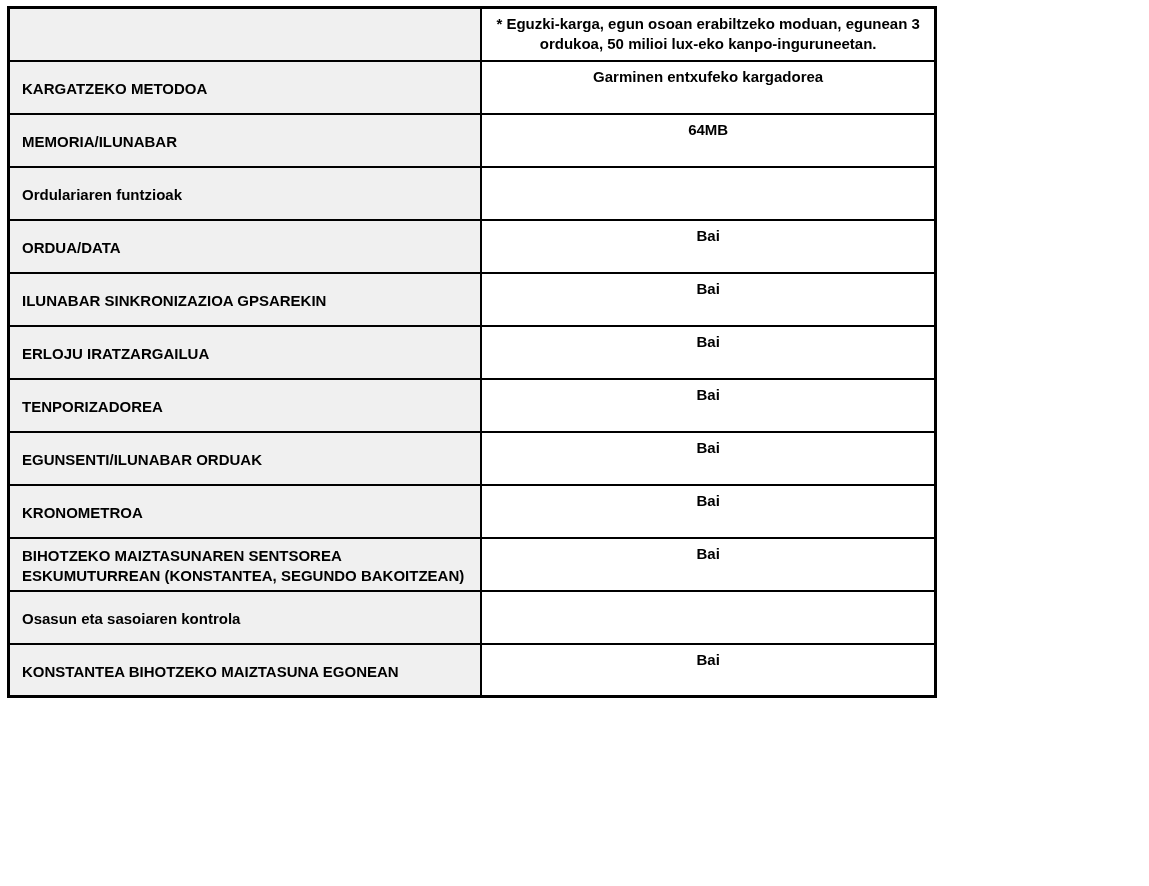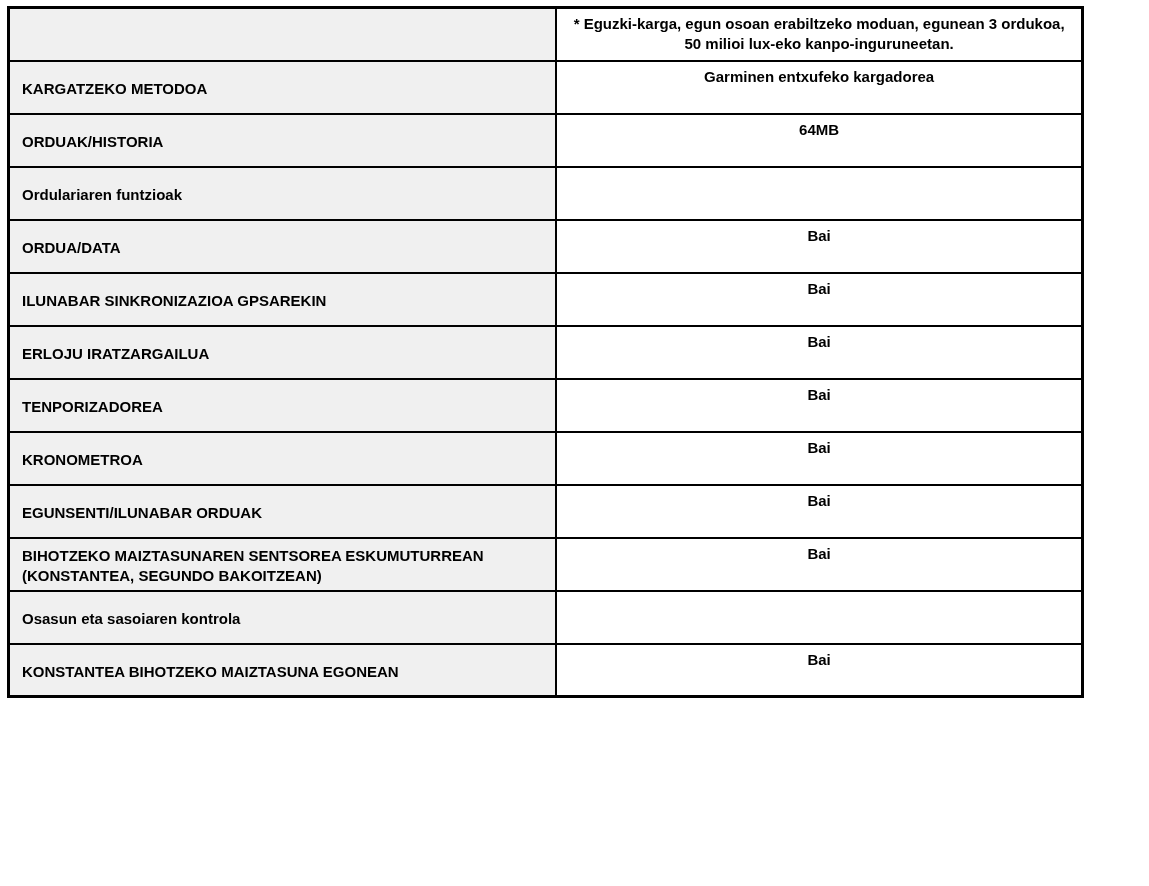--- a/index.html
+++ b/index.html
@@ -10,21 +10,21 @@
   }
   .page {
     width: 1149px;
     height: 886px;
     box-sizing: border-box;
     padding: 6px 7px;
     background: #ffffff;
   }
   table.spec-table {
     border-collapse: collapse;
-    width: 1077px;
+    width: 930px;
     table-layout: fixed;
     border: 3px solid #000000;
   }
   col.col-label { width: 51%; }
   col.col-value { width: 49%; }
   td {
     border: 2px solid #000000;
     font-size: 15px;
     font-weight: bold;
     color: #000000;
@@ -58,21 +58,21 @@
     <tbody id="spec-body">
         <tr>
           <td class="label-cell"></td>
           <td class="value-cell">* Eguzki-karga, egun osoan erabiltzeko moduan, egunean 3 ordukoa, 50 milioi lux-eko kanpo-inguruneetan.</td>
         </tr>
         <tr>
           <td class="label-cell">KARGATZEKO METODOA</td>
           <td class="value-cell">Garminen entxufeko kargadorea</td>
         </tr>
         <tr>
-          <td class="label-cell">ORDUAK/HISTORIA</td>
+          <td class="label-cell">MEMORIA/ILUNABAR</td>
           <td class="value-cell">64MB</td>
         </tr>
         <tr>
           <td class="label-cell">Ordulariaren funtzioak</td>
           <td class="value-cell"></td>
         </tr>
         <tr>
           <td class="label-cell">ORDUA/DATA</td>
           <td class="value-cell">Bai</td>
         </tr>
@@ -82,25 +82,25 @@
         </tr>
         <tr>
           <td class="label-cell">ERLOJU IRATZARGAILUA</td>
           <td class="value-cell">Bai</td>
         </tr>
         <tr>
           <td class="label-cell">TENPORIZADOREA</td>
           <td class="value-cell">Bai</td>
         </tr>
         <tr>
-          <td class="label-cell">KRONOMETROA</td>
+          <td class="label-cell">EGUNSENTI/ILUNABAR ORDUAK</td>
           <td class="value-cell">Bai</td>
         </tr>
         <tr>
-          <td class="label-cell">EGUNSENTI/ILUNABAR ORDUAK</td>
+          <td class="label-cell">KRONOMETROA</td>
           <td class="value-cell">Bai</td>
         </tr>
         <tr>
           <td class="label-cell">BIHOTZEKO MAIZTASUNAREN SENTSOREA ESKUMUTURREAN (KONSTANTEA, SEGUNDO BAKOITZEAN)</td>
           <td class="value-cell">Bai</td>
         </tr>
         <tr>
           <td class="label-cell">Osasun eta sasoiaren kontrola</td>
           <td class="value-cell"></td>
         </tr>

